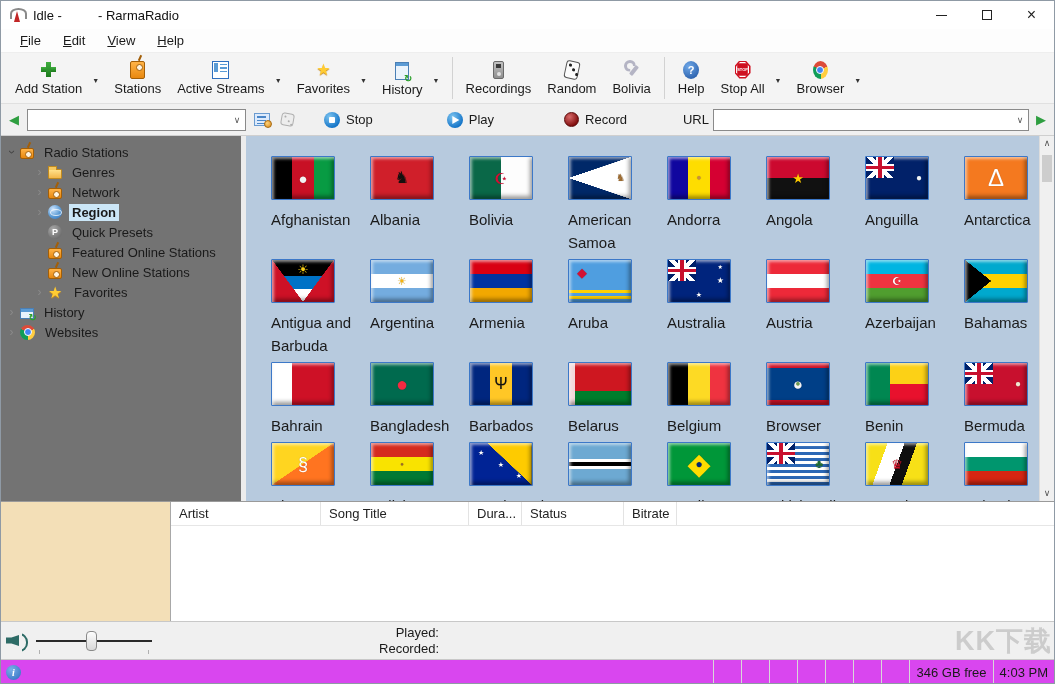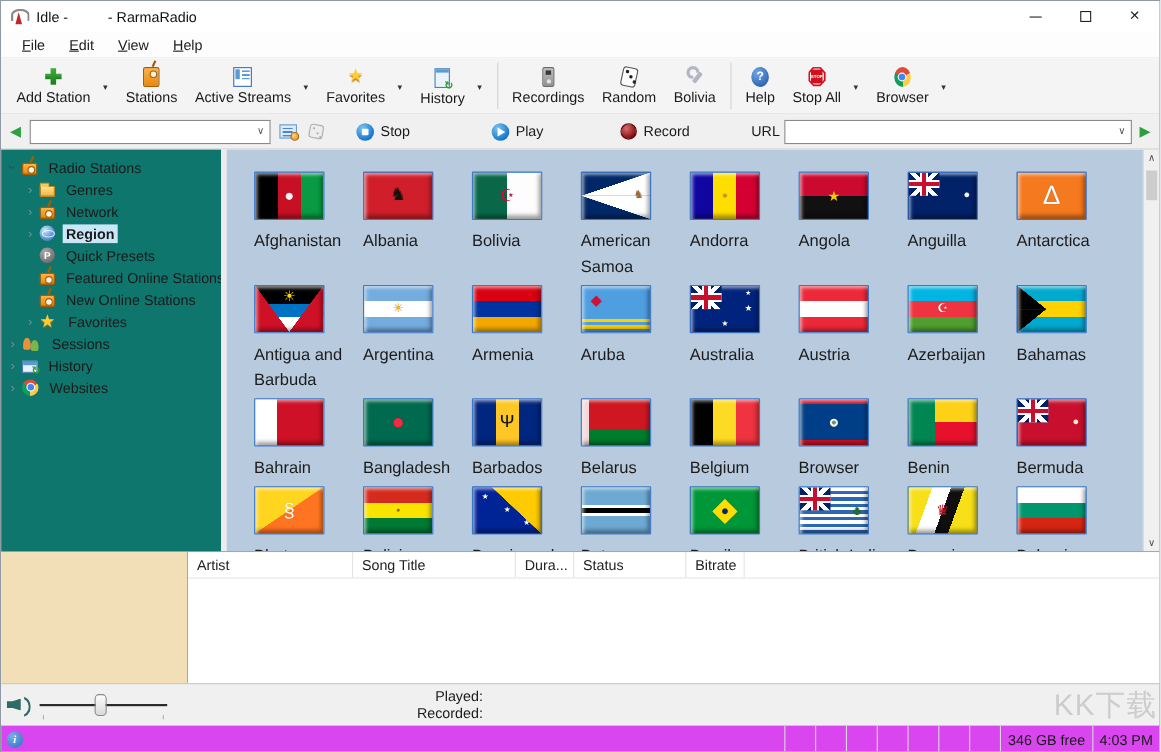--- a/index.html
+++ b/index.html
@@ -80,24 +80,24 @@
   .pbtn{display:flex;align-items:center;gap:6px}
   .ic-stopbtn,.ic-playbtn{width:16px;height:16px;border-radius:50%;background:radial-gradient(circle at 35% 30%,#7cc4f0,#1575c8 72%)}
   .ic-stopbtn::after{content:"";position:absolute;left:50%;top:50%;transform:translate(-50%,-50%);width:6px;height:6px;background:#fff;border-radius:1px}
   .ic-playbtn::after{content:"";position:absolute;left:50%;top:50%;transform:translate(-38%,-50%);width:0;height:0;border-left:7px solid #fff;border-top:4.5px solid transparent;border-bottom:4.5px solid transparent}
   .ic-record{width:15px;height:15px;border-radius:50%;background:radial-gradient(circle at 35% 30%,#d96a6a,#7e0b0b 75%);border:1px solid #5a0808}
   .url-label{margin-left:56px}
   .url-combo{flex:1;margin-left:4px;margin-right:5px}
 
   
   .main{height:365px;display:flex;background:#fff}
-  .tree{width:200px;background:#0f766e;padding-top:6px;overflow:hidden}
+  .tree{width:240px;background:#737373;padding-top:6px;overflow:hidden}
   .splitter{width:5px;background:#ececec}
   .trow{display:flex;align-items:center;height:20px;padding-left:4px;font-size:13px;white-space:nowrap}
-  .trow.d1{padding-left:20px}
+  .trow.d1{padding-left:32px}
   .exp{width:13px;flex:none;text-align:center;color:#8a8a8a;font-size:12px;line-height:12px}
   .exp::before{content:"›"}
   .exp.none::before{content:""}
   .exp.open{transform:rotate(90deg);color:#444}
   .ti{width:17px;height:15px;position:relative;display:inline-block;margin:0 5px 0 2px;flex:none}
   .ti-radio{width:14px;height:11px;margin-top:3px}
   .ti-folder{width:14px;height:10px;background:linear-gradient(#ffe08a,#f2b64a);border:1px solid #c08a20;border-radius:1px;margin-top:4px}
   .ti-folder::before{content:"";position:absolute;left:-1px;top:-4px;width:7px;height:3px;background:#f6c95e;border:1px solid #c08a20;border-bottom:none;border-radius:1px 1px 0 0}
   .ti-globe{width:14px;height:14px;border-radius:50%;background:radial-gradient(circle at 35% 30%,#cfe6ff,#5b9bd5 55%,#2b6cb8)}
   .ti-globe::before{content:"";position:absolute;left:2px;top:4px;width:10px;height:5px;border-radius:50%;border:1px solid rgba(255,255,255,.75)}
@@ -163,21 +163,21 @@
 
   
   .statusbar{height:26px;background:#d946ef;border-top:1px solid #c8c8c8;display:flex;align-items:stretch}
   .ic-info{width:15px;height:15px;border-radius:50%;background:radial-gradient(circle at 35% 30%,#7ab0e8,#2a6cc0);margin:5px 4px 0 5px}
   .ic-info::before{content:"i";display:block;text-align:center;color:#fff;font:italic bold 10px/15px "Liberation Serif",serif}
   .scell{border-left:1px solid #d8d8d8}
   .scell.grow{flex:1;border-left:none}
   .scell.thin{width:28px}
   .scell.stext{display:flex;align-items:center;justify-content:center;font-size:13px;padding:0 6px;white-space:nowrap}
 
-  .watermark{position:absolute;right:2px;top:622px;z-index:6;font-size:27px;font-weight:normal;color:#c9c9c9;letter-spacing:1px;pointer-events:none;opacity:.9}
+  .watermark{position:absolute;right:2px;top:622px;z-index:6;font-size:27px;font-weight:bold;color:#c9c9c9;letter-spacing:1px;pointer-events:none;opacity:.9}
 </style>
 </head>
 <body>
 
 <div class="win">
 
   <div class="titlebar">
     <span class="appicon"></span>
     <span class="title">Idle -          - RarmaRadio</span>
     <div class="wbtns">
@@ -317,25 +317,20 @@
         </div>
         <div class="trow d1">
           <span class="exp none"></span>
           <span class="ti ti-radio"></span>
           <span class="tlab">New Online Stations</span>
         </div>
         <div class="trow d1">
           <span class="exp"></span>
           <span class="ti ti-star"></span>
           <span class="tlab">Favorites</span>
-        </div>
-        <div class="trow">
-          <span class="exp"></span>
-          <span class="ti ti-sessions"></span>
-          <span class="tlab">Sessions</span>
         </div>
         <div class="trow">
           <span class="exp"></span>
           <span class="ti ti-history"></span>
           <span class="tlab">History</span>
         </div>
         <div class="trow">
           <span class="exp"></span>
           <span class="ti ti-websites"></span>
           <span class="tlab">Websites</span>

